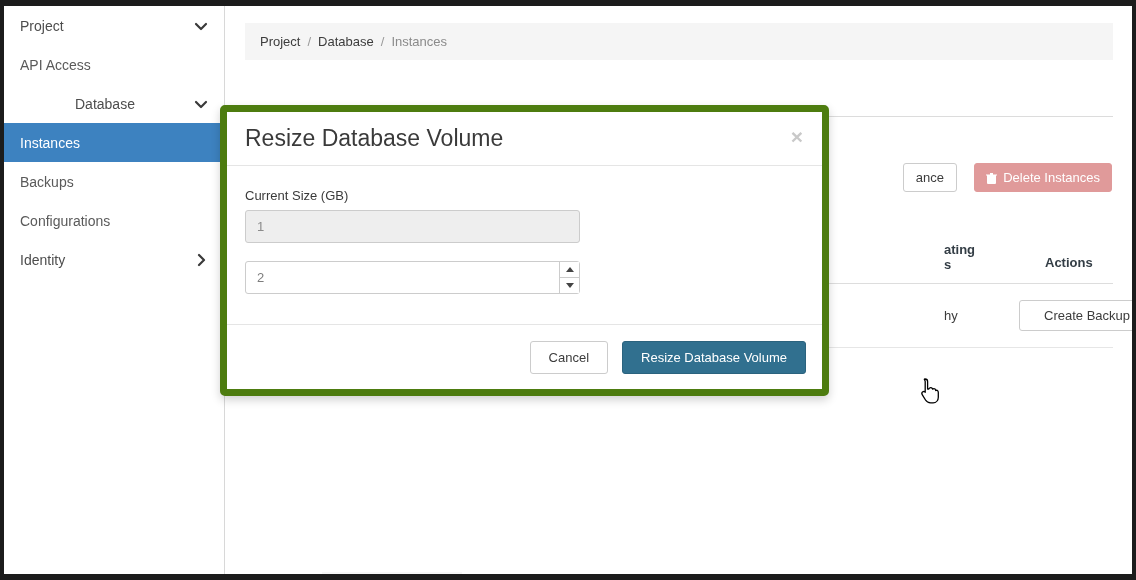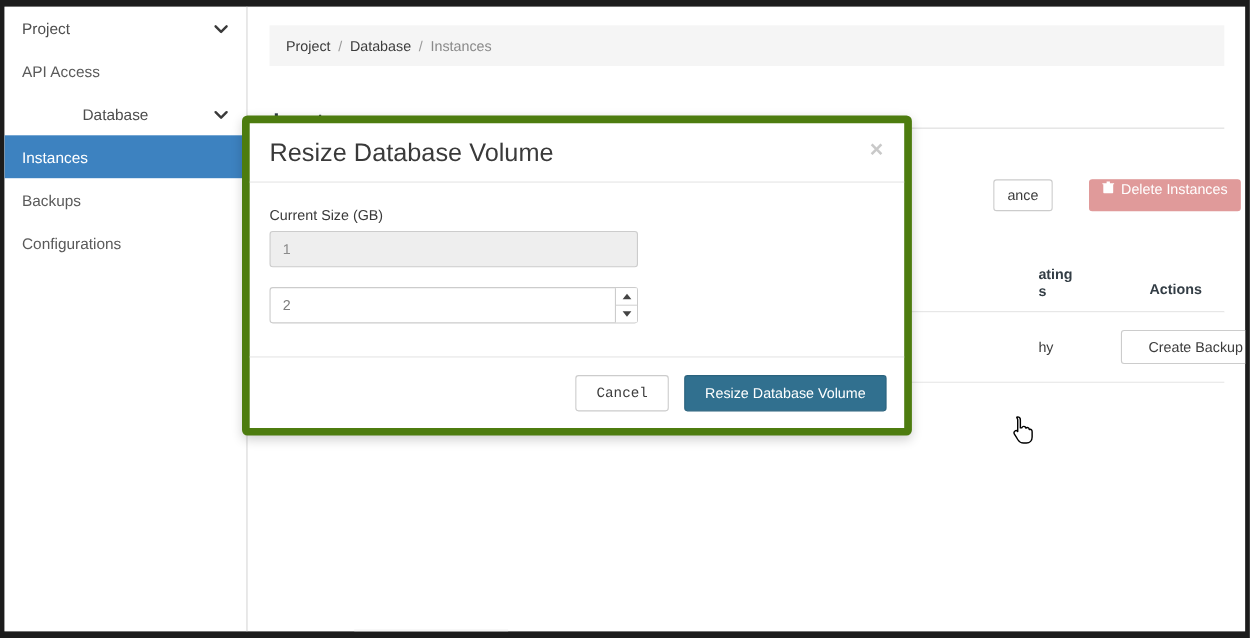--- a/index.html
+++ b/index.html
@@ -7,21 +7,21 @@
     margin: 0; padding: 0;
     width: 1136px; height: 580px;
     overflow: hidden;
     font-family: "Liberation Sans", sans-serif;
     background: #1c1c1c;
   }
   #frame {
     position: absolute;
     left: 4px; top: 6px;
     width: 1128px; height: 568px;
-    background: #a3a3a3;
+    background: #701a75;
     overflow: hidden;
   }
 
   
   #sidebar {
     position: absolute; left: 0; top: 0;
     width: 221px; height: 568px;
     background: #ffffff;
     border-right: 1px solid #d8d8d8;
   }
@@ -96,24 +96,24 @@
     padding: 0 12px;
     display: flex; align-items: center;
     font-size: 13px; color: #3c3c3c;
     background: #ffffff;
     border: 1px solid #cccccc;
     border-radius: 3px;
     white-space: nowrap;
   }
   #delete-btn {
     position: absolute;
-    right: 4px; top: 157px;
+    right: 20px; top: 157px;
     height: 29px;
     padding: 0 11px;
-    display: flex; align-items: flex-start; gap: 6px;
+    display: flex; align-items: center; gap: 6px;
     font-size: 13px; color: #ffffff;
     background: #e09a9a;
     border: 1px solid #e09a9a;
     border-radius: 3px;
     white-space: nowrap;
   }
   .trash-ico { display: inline-block; width: 11px; height: 12px; }
 
   
   #tbl-head {
@@ -285,21 +285,21 @@
   }
   #cancel-btn {
     height: 33px;
     padding: 0 18px;
     font-size: 13px;
     color: #3c3c3c;
     background: #ffffff;
     border: 1px solid #cccccc;
     border-radius: 3px;
     cursor: pointer;
-    font-family: Liberation Mono, monospace;
+    font-family: Liberation Sans, sans-serif;
   }
   #submit-btn {
     height: 33px;
     padding: 0 18px;
     font-size: 13px;
     color: #ffffff;
     background: #31708f;
     border: 1px solid #2b637e;
     border-radius: 3px;
     cursor: pointer;
@@ -357,20 +357,28 @@
     </div>
 
     <div class="nav-row nav-sub">
       <span>Backups</span>
     </div>
 
     <div class="nav-row nav-sub">
       <span>Configurations</span>
     </div>
 
+    <div class="nav-row nav-top">
+      <span>Identity</span>
+      <span class="chev">
+        <svg width="14" height="14" viewBox="0 0 14 14">
+            <path d="M5 2 L10 7 L5 12" stroke="#3a3a3a" stroke-width="2.2" fill="none" stroke-linecap="round" stroke-linejoin="round"></path>
+          </svg>
+      </span>
+    </div>
 
   </nav>
 
   <div id="main">
 
     <div id="breadcrumb">
       <span class="crumb-link">Project</span>
       <span class="sep">/</span>
       <span class="crumb-link">Database</span>
       <span class="sep">/</span>

